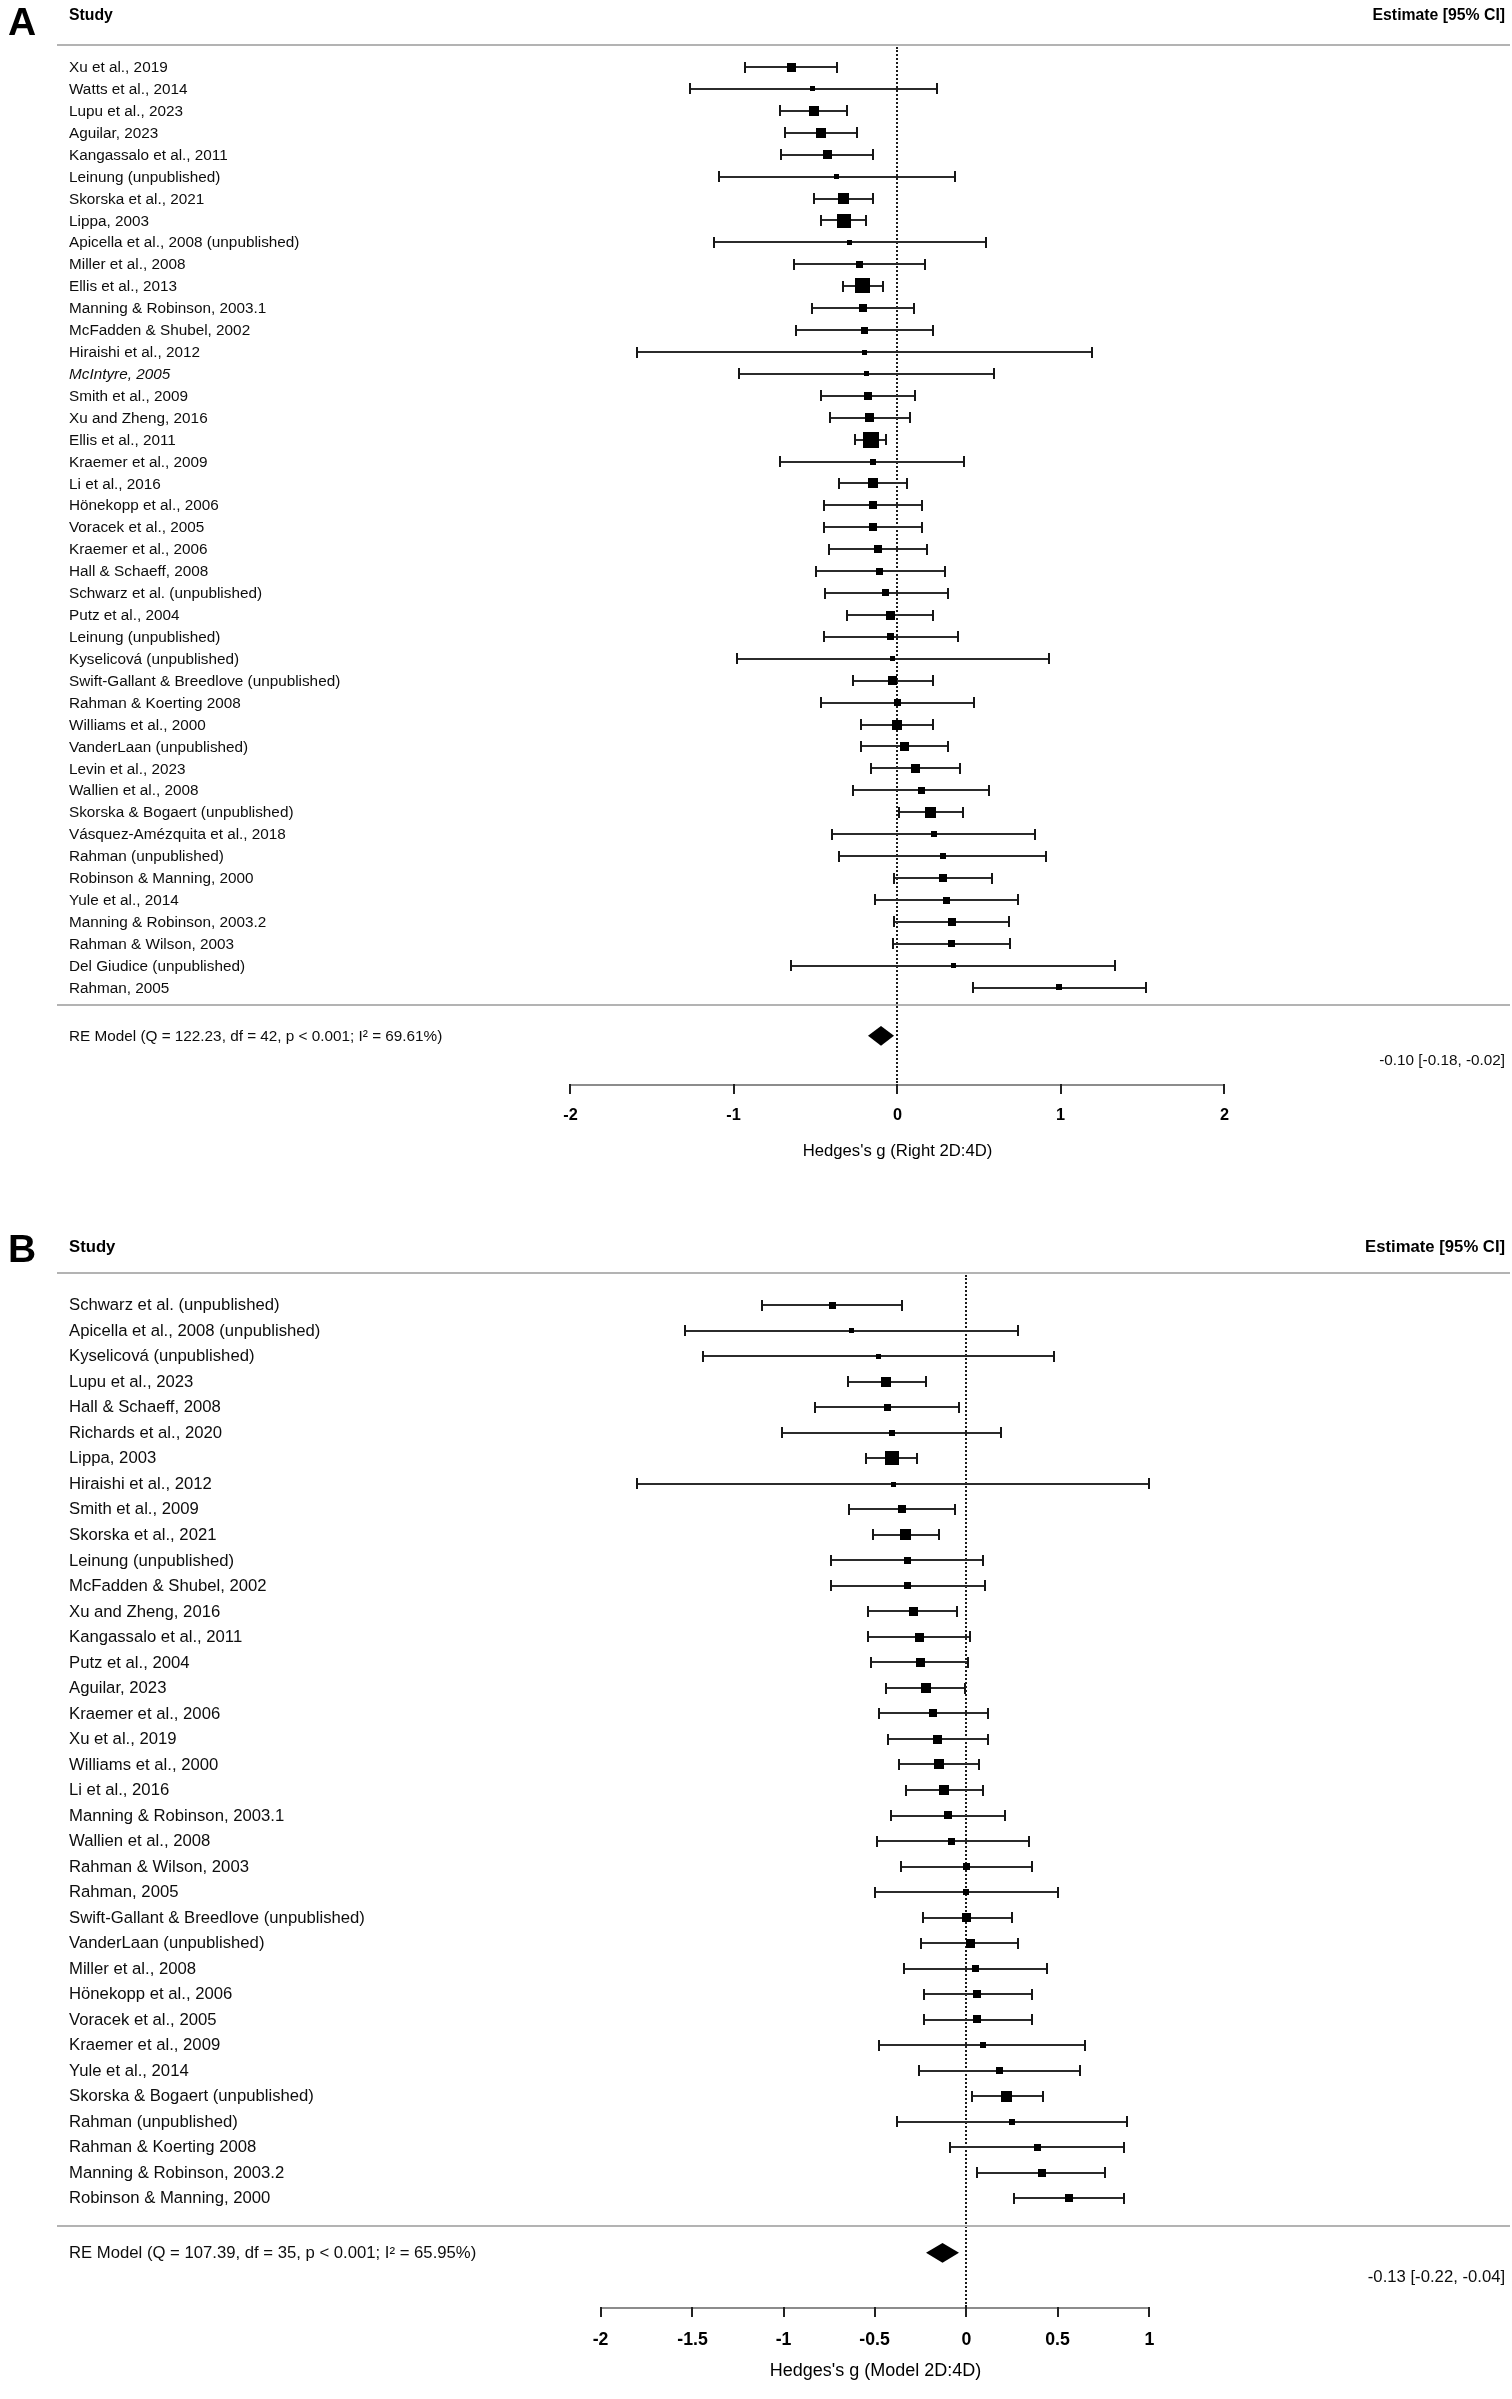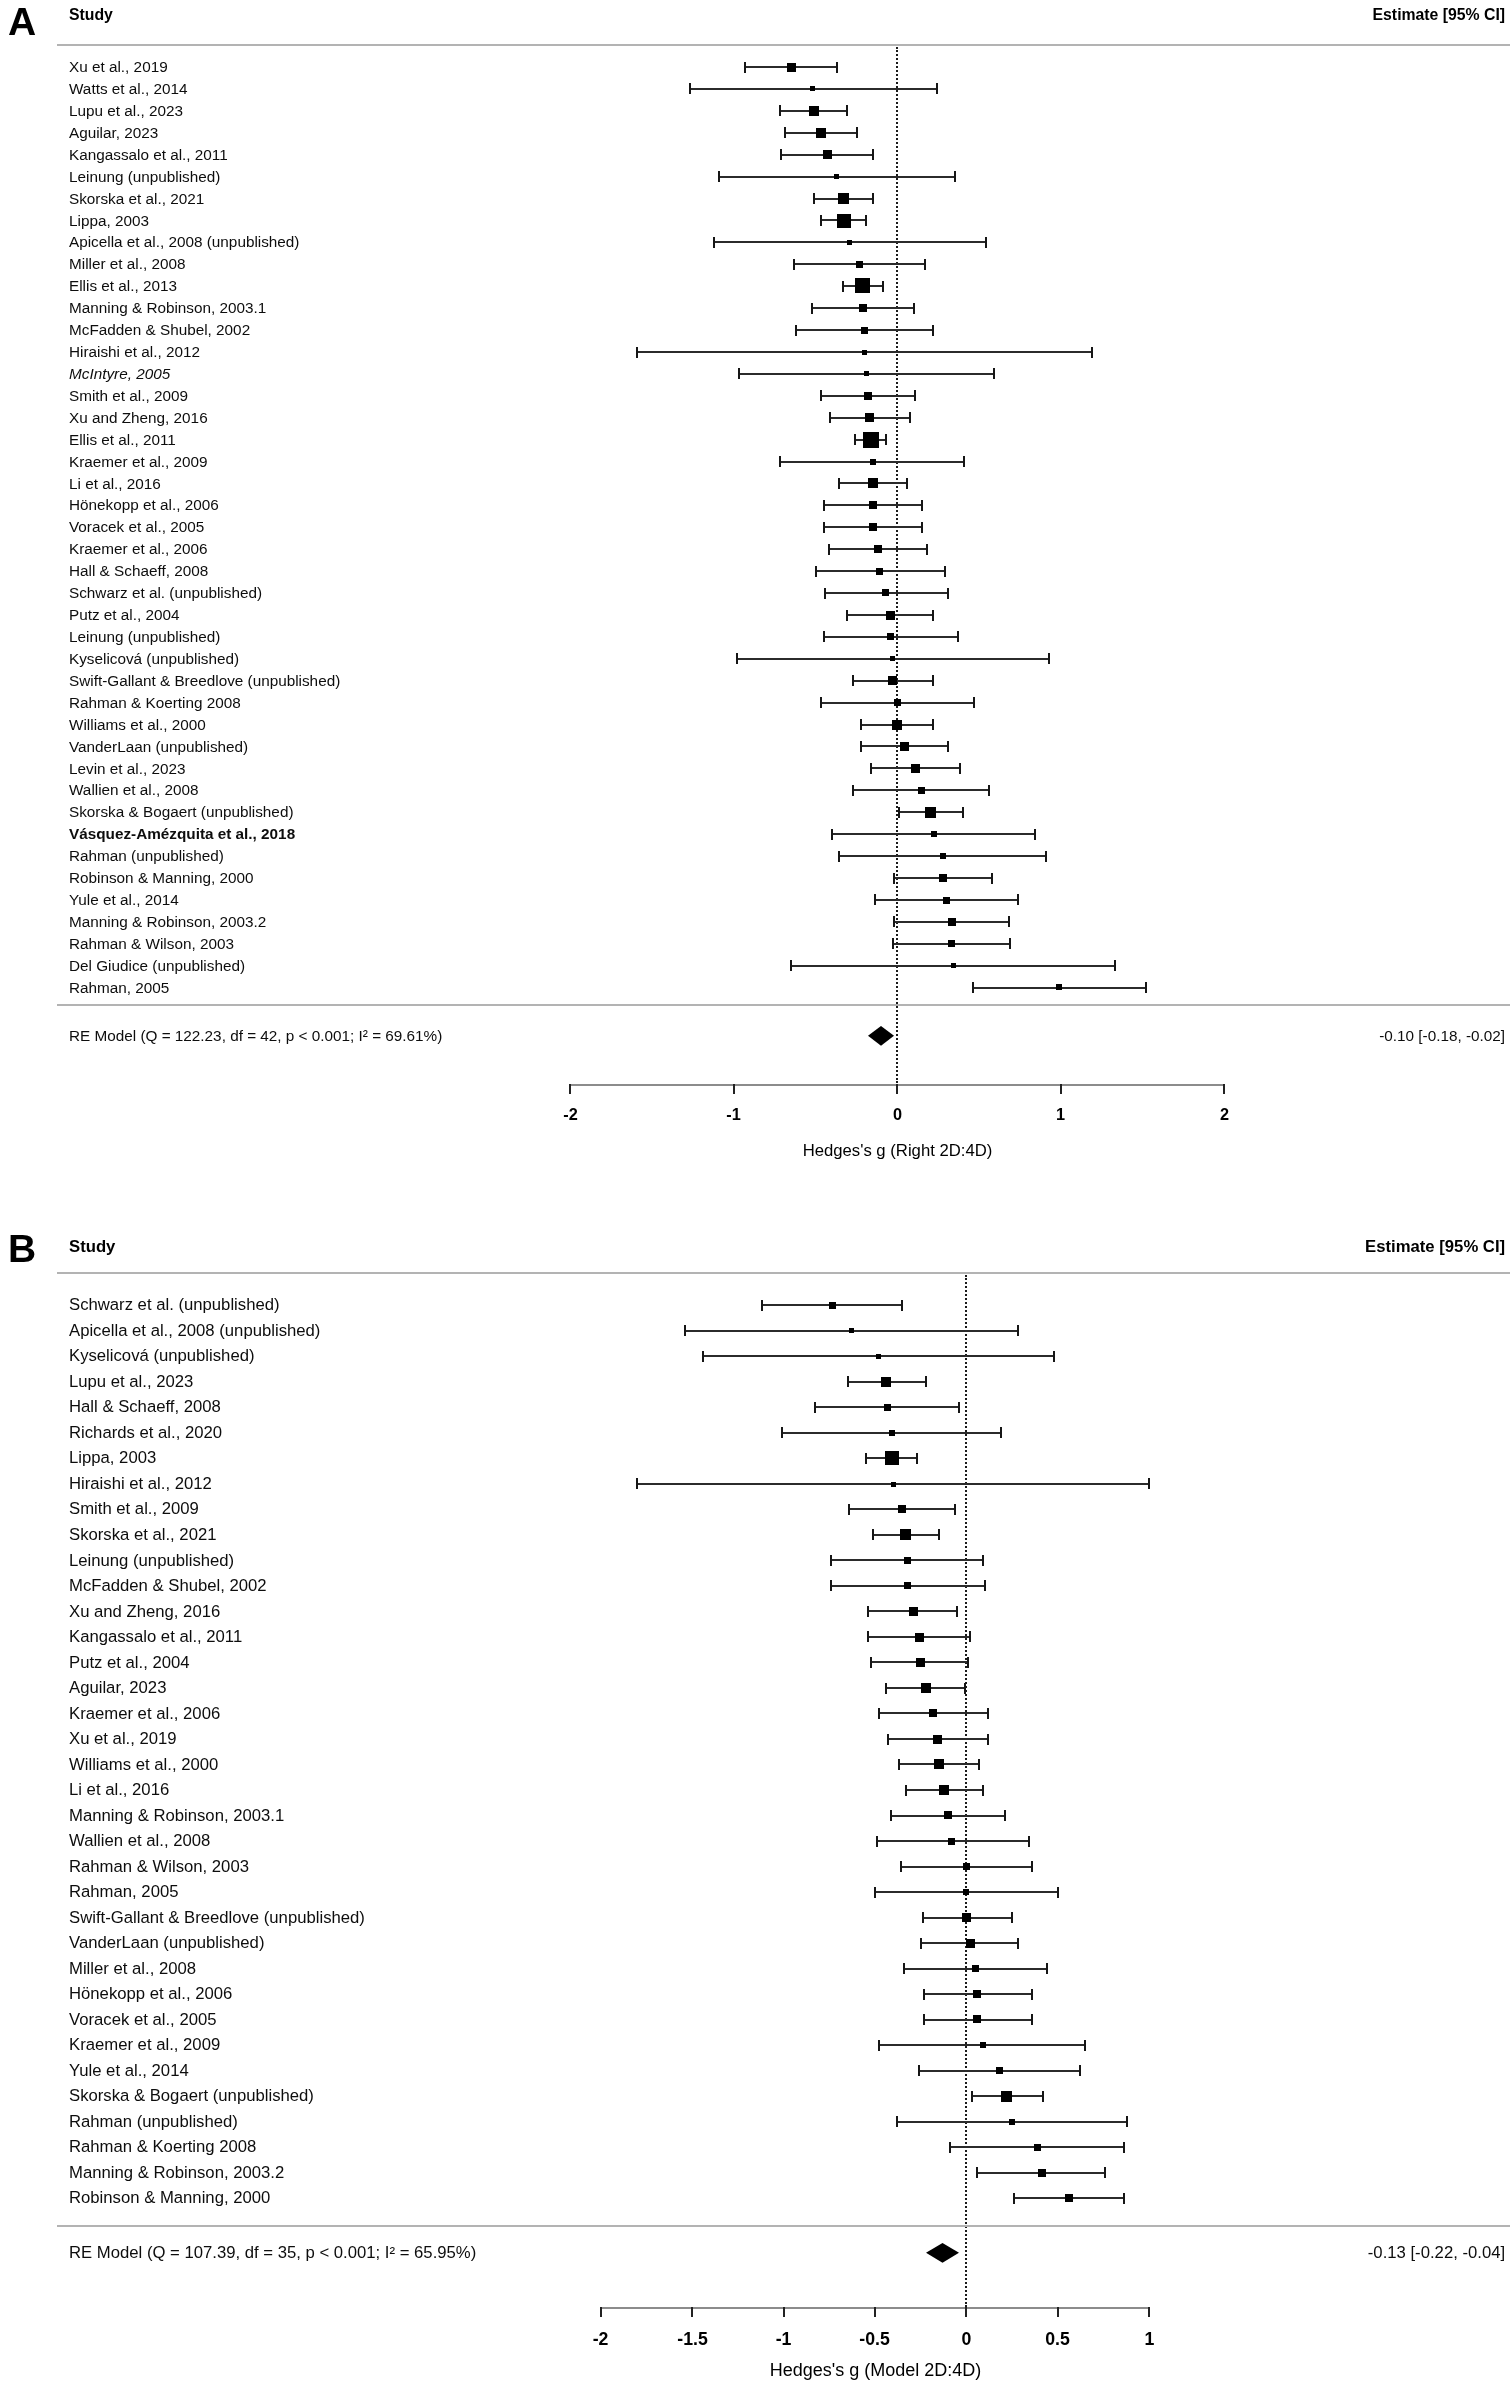--- a/index.html
+++ b/index.html
@@ -3,21 +3,21 @@
 <meta charset="utf-8">
 <style>
   html,body{margin:0;padding:0;background:#fff;}
   #plot{position:relative;width:1512px;height:2400px;background:#fff;
         font-family:"Liberation Sans",sans-serif;color:#111;overflow:hidden;}
   .abs{position:absolute;}
   .panel-letter{font-size:39px;font-weight:700;color:#000;line-height:1;}
   .col-header{font-weight:700;color:#000;white-space:pre;}
   .rule{background:#b3b3b3;height:2px;}
   .study-label{white-space:pre;color:#0d0d0d;}
-  .est-label{white-space:pre;color:#0d0d0d;text-align:right;}
+  .est-label{white-space:pre;color:#0d0d0d;text-align:right;margin-top:24px;}
   .ci-line{height:2px;background:#2b2b2b;}
   .ci-cap{width:2px;background:#161616;}
   .sq{background:#000;}
   .dash{width:0;border-left:2px dotted #1a1a1a;}
   .axis-line{height:2px;background:#8c8c8c;}
   .tick-mark{width:2px;background:#222;}
   .tick-label{font-weight:700;color:#000;text-align:center;}
   .axis-title{color:#000;text-align:center;white-space:pre;}
   .re-label{white-space:pre;color:#0d0d0d;}
   .diamond{background:#000;clip-path:polygon(0 50%,50% 0,100% 50%,50% 100%);}
@@ -270,21 +270,21 @@
       <div class="abs sq" style="left: 918px; top: 787px; width: 6.9px; height: 6.9px;"></div>
     </div>
     <div class="abs " style="left: 0px; top: 0px;">
       <div class="abs study-label" style="left: 69px; top: 802px; font-size: 15.3px; line-height: 19.7px;">Skorska &amp; Bogaert (unpublished)</div>
       <div class="abs ci-line" style="left: 899px; width: 64px; top: 811px;"></div>
       <div class="abs ci-cap" style="left: 898px; top: 807px; height: 10.8px;"></div>
       <div class="abs ci-cap" style="left: 962px; top: 807px; height: 10.8px;"></div>
       <div class="abs sq" style="left: 925px; top: 807px; width: 10.8px; height: 10.8px;"></div>
     </div>
     <div class="abs " style="left: 0px; top: 0px;">
-      <div class="abs study-label" style="left: 69px; top: 824px; font-size: 15.3px; line-height: 19.7px; font-weight: bold;">Vásquez-Amézquita et al., 2018</div>
+      <div class="abs study-label" style="left: 69px; top: 824px; font-size: 15.3px; line-height: 19.7px;">Vásquez-Amézquita et al., 2018</div>
       <div class="abs ci-line" style="left: 832px; width: 203px; top: 833px;"></div>
       <div class="abs ci-cap" style="left: 831px; top: 829px; height: 10.8px;"></div>
       <div class="abs ci-cap" style="left: 1034px; top: 829px; height: 10.8px;"></div>
       <div class="abs sq" style="left: 931px; top: 831px; width: 5.8px; height: 5.8px;"></div>
     </div>
     <div class="abs " style="left: 0px; top: 0px;">
       <div class="abs study-label" style="left: 69px; top: 846px; font-size: 15.3px; line-height: 19.7px;">Rahman (unpublished)</div>
       <div class="abs ci-line" style="left: 839px; width: 208px; top: 855px;"></div>
       <div class="abs ci-cap" style="left: 838px; top: 851px; height: 10.8px;"></div>
       <div class="abs ci-cap" style="left: 1045px; top: 851px; height: 10.8px;"></div>

